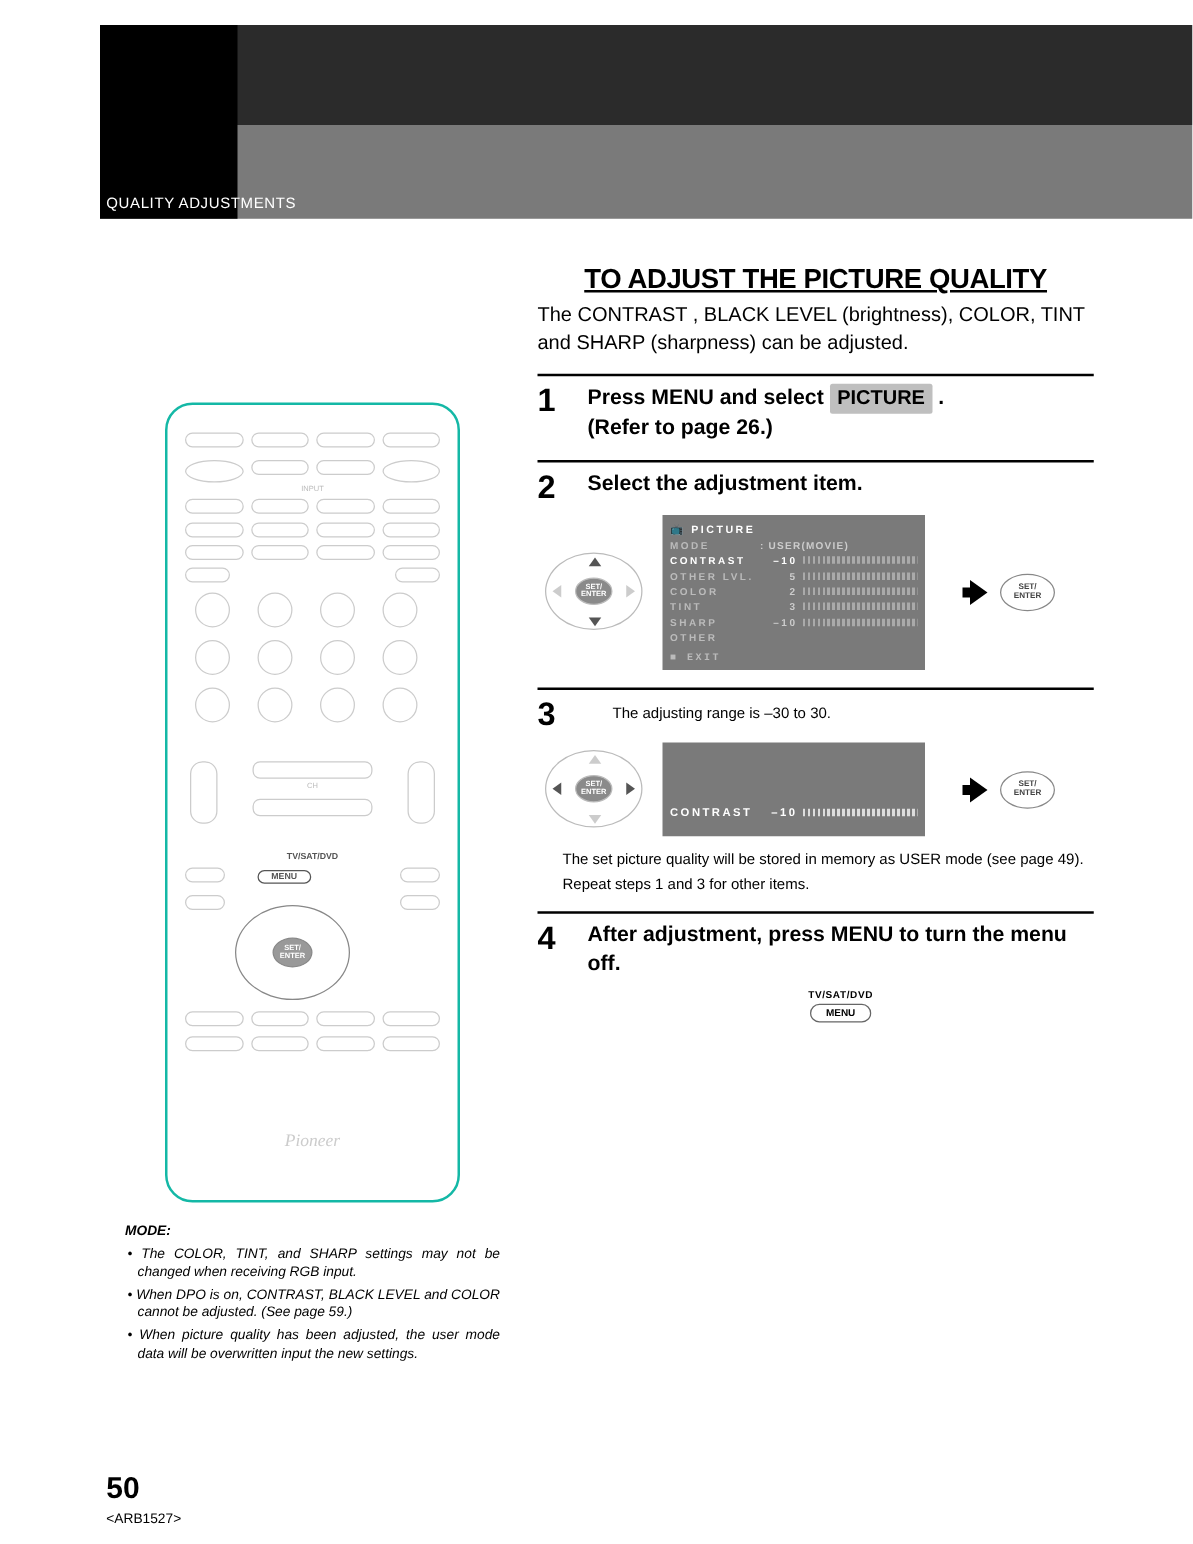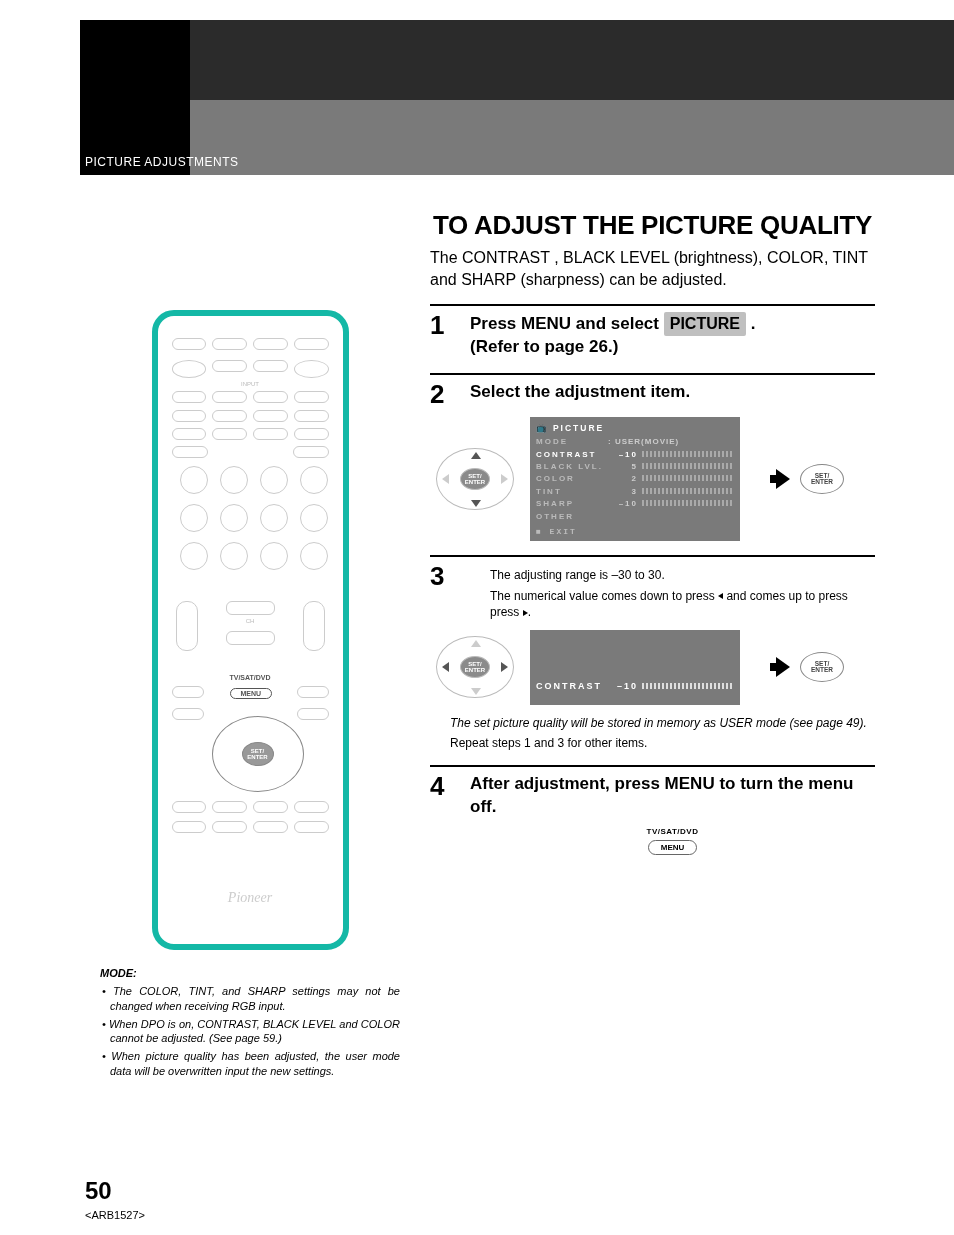--- a/index.html
+++ b/index.html
@@ -4,31 +4,31 @@
 <style>
   * { margin:0; padding:0; box-sizing:border-box; }
   body { font-family: Arial, Helvetica, sans-serif; background:#fff; width:954px; height:1235px; position:relative; color:#000; }
   .topbar { position:absolute; left:80px; top:20px; right:0; height:80px; background:#2b2b2b; }
   .topbar .black { position:absolute; left:0; top:0; width:110px; height:80px; background:#000; }
   .section-label { position:absolute; left:85px; top:155px; font-size:12px; color:#fff; letter-spacing:0.5px; }
   .sec-band { position:absolute; left:80px; right:0; top:100px; height:75px; background:#7a7a7a; }
   .sec-band .black { position:absolute; left:0; top:0; width:110px; height:75px; background:#000; }
 
   .main { position:absolute; left:430px; top:210px; width:445px; }
-  h1.title { font-size:26px; font-weight:bold; text-align:center; margin-bottom:6px; letter-spacing:-0.3px;}
+  h1.title { font-size:22px; font-weight:bold; text-align:center; margin-bottom:6px; letter-spacing:-0.3px;text-decoration:underline;}
   .intro { font-size:16px; line-height:1.35; }
   hr.rule { border:none; border-top:2px solid #000; margin:14px 0 6px 0; }
 
   .step { display:flex; gap:14px; margin-bottom:8px; }
   .num { font-size:26px; font-weight:bold; width:26px; flex-shrink:0; line-height:1;}
   .step-body { flex:1; }
   .step-title { font-size:17px; font-weight:bold; line-height:1.35; }
   .pic-badge { display:inline-block; background:#bfbfbf; color:#000; font-weight:bold; padding:1px 6px; border-radius:2px; font-size:16px;}
   .sub { font-size:12px; margin-top:4px; margin-left:20px; line-height:1.35;}
-  .sub2 { font-size:12px; margin-top:10px; line-height:1.35; margin-left:20px;font-style:italic;}
+  .sub2 { font-size:12px; margin-top:10px; line-height:1.35; margin-left:20px;}
 
   .diagram-row { display:flex; align-items:center; gap:10px; margin:10px 0 4px 0px;}
   .dpad { width:90px; height:75px; position:relative; }
   .dpad .ring { position:absolute; left:6px; top:6px; width:78px; height:62px; border:1px solid #bbb; border-radius:50%; }
   .dpad .center { position:absolute; left:30px; top:26px; width:30px; height:22px; border:1px solid #bbb; border-radius:50%; background:#8a8a8a; color:#fff; font-size:6px; font-weight:bold; display:flex; align-items:center; justify-content:center; text-align:center; line-height:1;}
   .dpad .tri { position:absolute; width:0; height:0; }
   .dpad .up { left:41px; top:10px; border-left:5px solid transparent; border-right:5px solid transparent; border-bottom:7px solid #555;}
   .dpad .down { left:41px; bottom:10px; border-left:5px solid transparent; border-right:5px solid transparent; border-top:7px solid #555;}
   .dpad .left { top:32px; left:12px; border-top:5px solid transparent; border-bottom:5px solid transparent; border-right:7px solid #555;}
   .dpad .right { top:32px; right:12px; border-top:5px solid transparent; border-bottom:5px solid transparent; border-left:7px solid #555;}
@@ -48,21 +48,21 @@
   .osd2 .row .bar{ flex:1; margin-left:4px; height:6px; margin-top:2px; background:repeating-linear-gradient(90deg,#ddd 0 2px, transparent 2px 4px);}
   .bigarrow { width:0;height:0;border-top:10px solid transparent;border-bottom:10px solid transparent;border-left:14px solid #000; position:relative;}
   .bigarrow::before{content:"";position:absolute;left:-20px;top:-4px;width:8px;height:8px;background:#000;}
   .setbtn { width:44px; height:30px; border:1px solid #888; border-radius:50%; display:flex;align-items:center;justify-content:center; font-size:6.5px; font-weight:bold; text-align:center; line-height:1; color:#444;}
 
   .menu-press { text-align:center; margin-top:8px;}
   .menu-press .lbl { font-size:8px; font-weight:bold; letter-spacing:0.5px;}
   .menu-press .btn { display:inline-block; border:1px solid #666; border-radius:10px; padding:2px 12px; font-size:8px; font-weight:bold; margin-top:2px;}
 
   .left-col { position:absolute; left:100px; top:310px; width:300px; }
-  .remote { width:197px; height:640px; border:6px solid #14b8a6; border-radius:22px; margin:0 auto; position:relative;}
+  .remote { width:236px; height:640px; border:2px solid #14b8a6; border-radius:22px; margin:12px auto; position:relative;}
   .remote .grid-top { position:absolute; top:22px; left:14px; right:14px; display:grid; grid-template-columns:repeat(4,1fr); gap:6px;}
   .remote .smbtn { height:12px; border:1px solid #ccc; border-radius:6px;}
   .remote .smlbl { position:absolute; font-size:6px; color:#bbb; text-align:center;}
   .remote .rnd { width:28px;height:28px;border:1px solid #ccc;border-radius:50%;}
   .remote .nums { position:absolute; top:150px; left:22px; right:22px; display:grid; grid-template-columns:repeat(4,1fr); gap:10px 12px;}
   .remote .chvol { position:absolute; top:285px; left:18px; right:18px; height:60px;}
   .remote .pill { position:absolute; border:1px solid #ccc; border-radius:10px; width:22px; height:50px;}
   .remote .menubtn { position:absolute; border:1.5px solid #555; border-radius:10px; padding:1px 10px; font-size:7px; font-weight:bold; left:72px; top:372px; color:#555;}
   .remote .tvlabel { position:absolute; left:0; right:0; top:358px; text-align:center; font-size:7px; font-weight:bold; color:#555;}
   .remote .dpad2 { position:absolute; left:54px; top:400px; width:92px; height:76px;}
@@ -82,21 +82,21 @@
 </style>
 </head>
 <body>
 
 <div class="topbar">
     <div class="black"></div>
   </div>
 <div class="sec-band">
     <div class="black"></div>
   </div>
-<div class="section-label">PICTURE ADJUSTMENTS</div>
+<div class="section-label">QUALITY ADJUSTMENTS</div>
 
 <div class="left-col">
   <div class="remote">
     <div class="grid-top">
       <div class="smbtn"></div>
         <div class="smbtn"></div>
         <div class="smbtn"></div>
         <div class="smbtn"></div>
     </div>
     <div style="position:absolute;top:44px;left:14px;right:14px;display:grid;grid-template-columns:repeat(4,1fr);gap:6px;">
@@ -219,21 +219,21 @@
       <div class="row">
           <span class="k">MODE</span>
           <span style="letter-spacing:1px;color:#ccc;">: USER(MOVIE)</span>
         </div>
       <div class="row active">
           <span class="k">CONTRAST</span>
           <span class="v">–10</span>
           <span class="bar"></span>
         </div>
       <div class="row">
-          <span class="k">BLACK LVL.</span>
+          <span class="k">OTHER LVL.</span>
           <span class="v">5</span>
           <span class="bar"></span>
         </div>
       <div class="row">
           <span class="k">COLOR</span>
           <span class="v">2</span>
           <span class="bar"></span>
         </div>
       <div class="row">
           <span class="k">TINT</span>
@@ -253,24 +253,20 @@
     <div style="width:16px"></div>
     <div class="bigarrow"></div>
     <div class="setbtn">SET/<br>ENTER</div>
   </div>
 
   <hr class="rule">
   <div class="step">
     <div class="num">3</div>
     <div class="step-body">
       <div class="sub">The adjusting range is –30 to 30.</div>
-      <div class="sub">
-        <span>The numerical value comes down to press </span><span class="tri-inline tl-s"></span><span> and comes up to press </span><br>
-        <span>press </span><span class="tri-inline tr-s"></span><span>.</span>
-      </div>
     </div>
   </div>
   <div class="diagram-row">
     <div class="dpad">
       <div class="ring"></div>
       <div class="tri up" style="opacity:.3"></div>
         <div class="tri down" style="opacity:.3"></div>
         <div class="tri left"></div>
         <div class="tri right"></div>
       <div class="center">SET/<br>ENTER</div>

